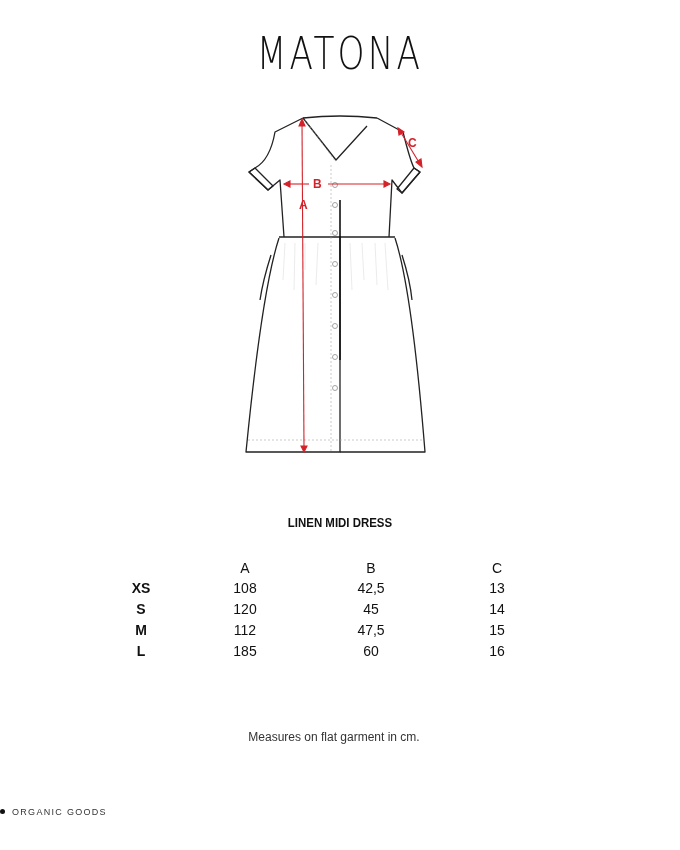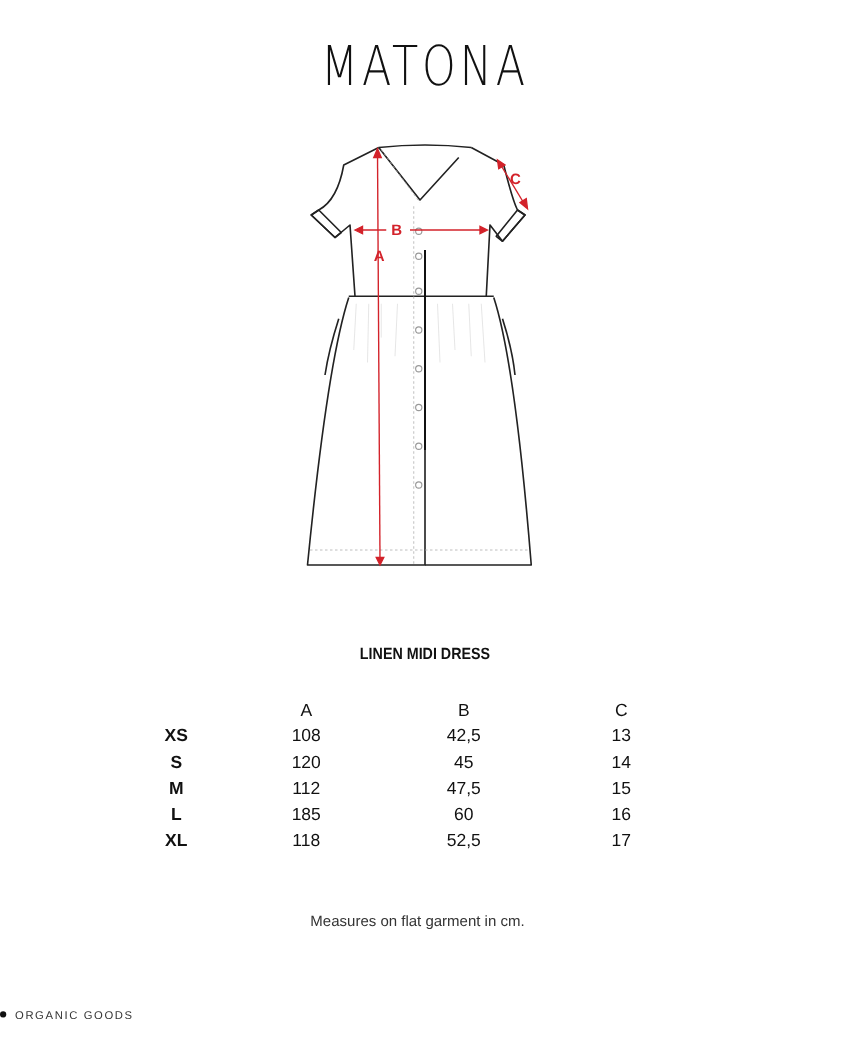--- a/index.html
+++ b/index.html
@@ -118,26 +118,20 @@
     <td>112</td>
     <td>47,5</td>
     <td>15</td>
   </tr>
   <tr>
     <td class="size">L</td>
     <td>185</td>
     <td>60</td>
     <td>16</td>
   </tr>
-  <tr>
-    <td class="size">XL</td>
-    <td>118</td>
-    <td>52,5</td>
-    <td>17</td>
-  </tr>
 </tbody>
   </table>
 
 <div class="note">Measures on flat garment in cm.</div>
 
 <div class="footer">
   <span class="dot"></span><span>ORGANIC GOODS</span>
 </div>
 
 </body></html>

